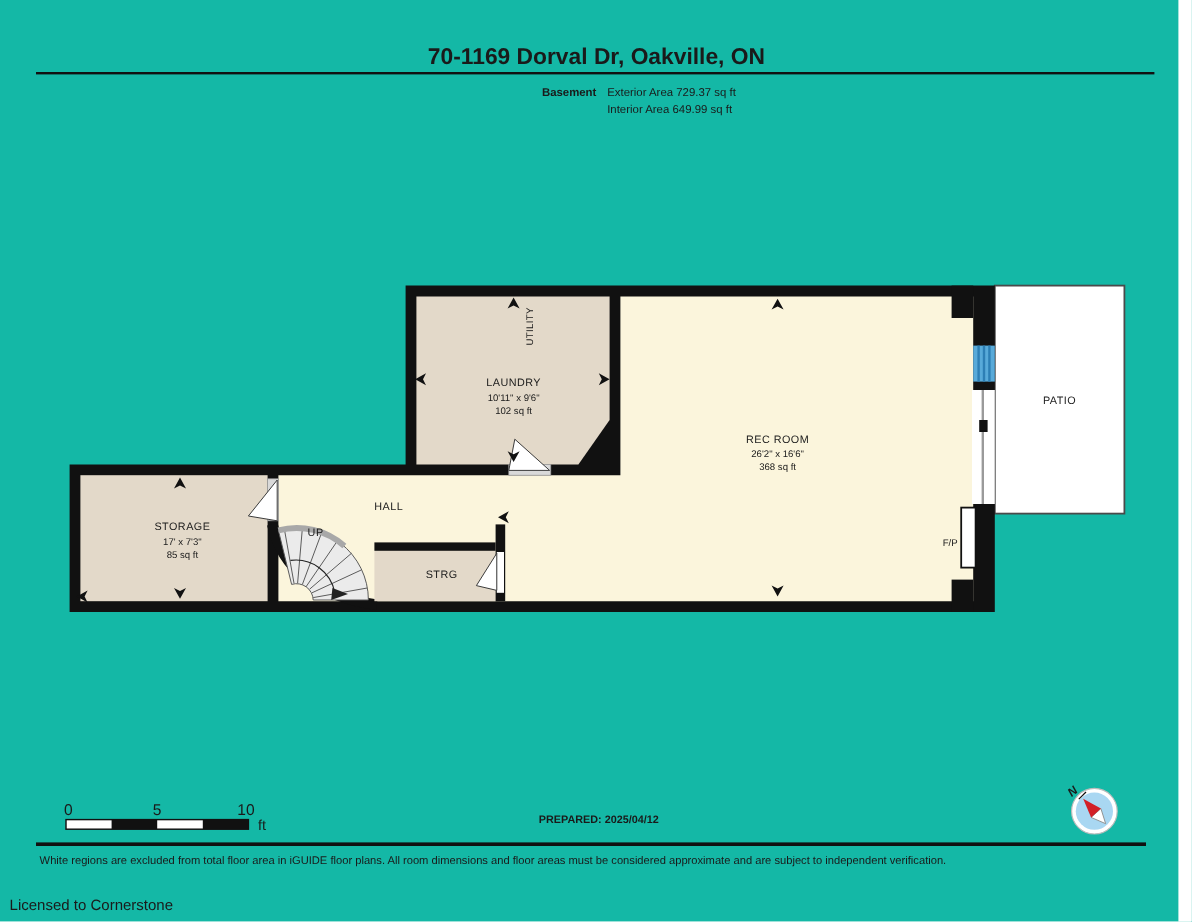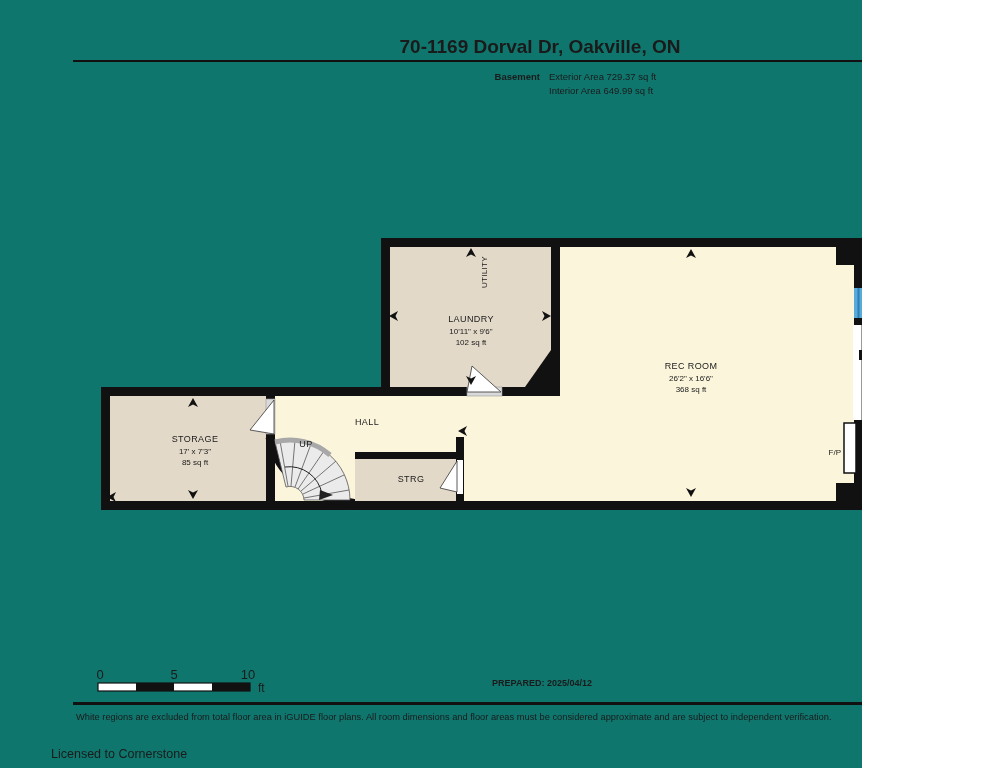--- a/index.html
+++ b/index.html
@@ -1,16 +1,16 @@
 <!DOCTYPE html>
 <html><head>
 <meta charset="utf-8">
 <style>
   html,body{margin:0;padding:0;background:#ffffff;}
-  .page{position:relative;width:819px;height:768px;background:#0f766e;overflow:hidden;padding-left:43px;}
+  .page{position:relative;width:982px;height:768px;background:#14b8a6;overflow:hidden;}
   svg{display:block;font-family:"Liberation Sans", sans-serif;}
   text{fill:#1a1a1a;}
   .t-title{font-size:19px;font-weight:bold;}
   .t-hdr-b{font-size:9.5px;font-weight:bold;}
   .t-hdr{font-size:9.5px;}
   .t-room{font-size:9px;letter-spacing:0.4px;}
   .t-dim{font-size:8px;}
   .t-small{font-size:8px;letter-spacing:0.3px;}
   .t-scale{font-size:13px;}
   .t-ft{font-size:12px;}

